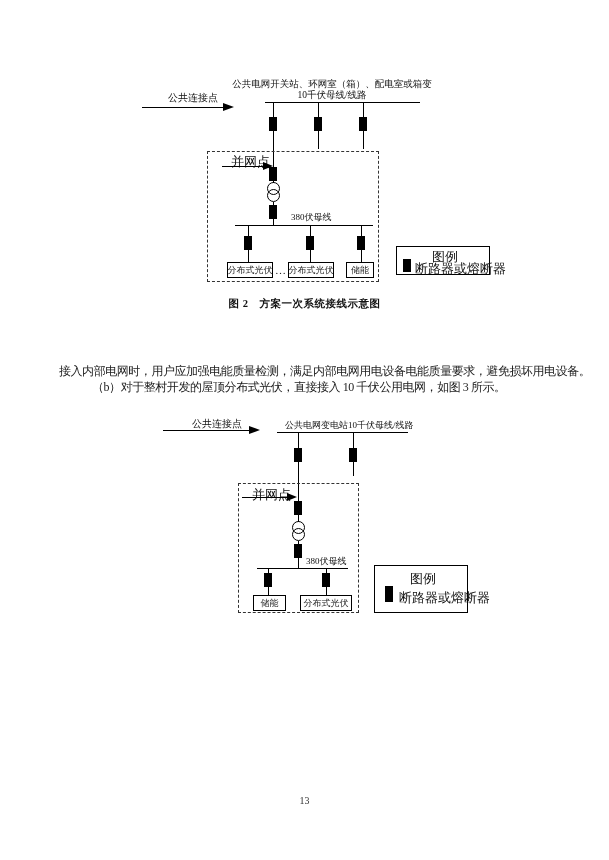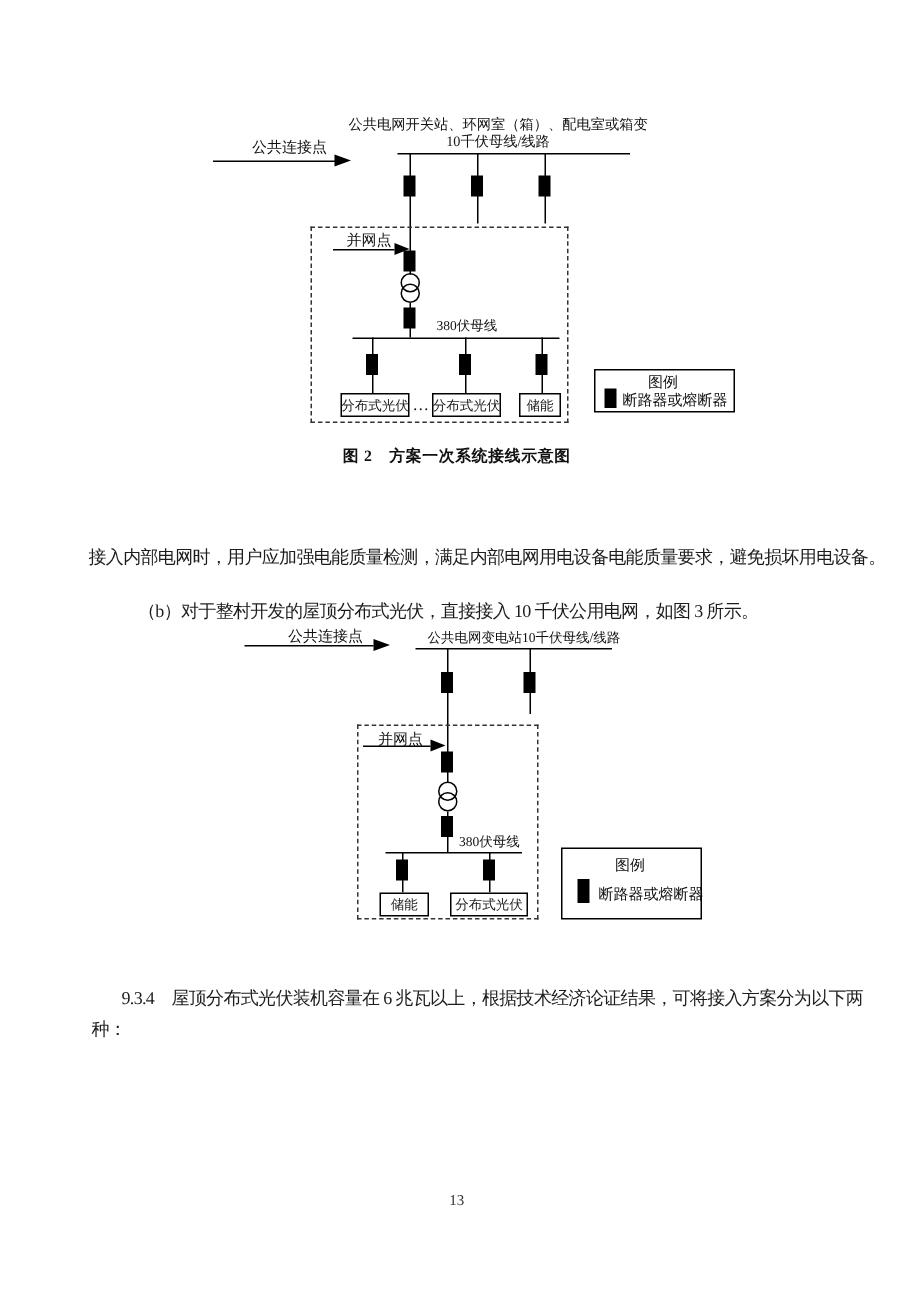--- a/index.html
+++ b/index.html
@@ -5,21 +5,21 @@
   html,body{margin:0;padding:0;background:#fff;}
   body{width:609px;height:860px;font-family:"Liberation Serif","DejaVu Serif",serif;color:#1a1a1a;}
   .page{position:relative;width:609px;height:860px;background:#ffffff;overflow:hidden;}
   .fig{position:absolute;left:0;top:0;width:100%;height:100%;pointer-events:none;}
   .hl{position:absolute;height:1px;background:#000;}
   .vl{position:absolute;width:1px;background:#000;}
   .brk{position:absolute;width:8px;height:14px;background:#000;}
   .circ{position:absolute;width:13px;height:13px;border:1px solid #000;border-radius:50%;box-sizing:border-box;}
   .dashbox{position:absolute;border:1px dashed #333;box-sizing:border-box;}
   .devbox{position:absolute;border:1px solid #000;box-sizing:border-box;display:flex;align-items:center;justify-content:center;font-size:9px;white-space:nowrap;background:#fff;}
-  .dlabel{position:absolute;white-space:nowrap;font-size:10px;color:#111;}
+  .dlabel{position:absolute;white-space:nowrap;font-size:13px;color:#111;}
   .ah{position:absolute;width:0;height:0;border-top:4px solid transparent;border-bottom:4px solid transparent;border-left:11px solid #000;}
   .ttl{position:absolute;text-align:center;font-size:9.5px;line-height:11px;white-space:nowrap;color:#111;}
   .legendbox{position:absolute;border:1px solid #000;box-sizing:border-box;background:#fff;}
   .caption{position:absolute;left:0;width:100%;text-align:center;font-weight:bold;font-size:10.5px;letter-spacing:.5px;color:#111;}
   .parablock{position:absolute;left:59px;width:500px;}
   .bodyline{font-size:12px;line-height:20.8px;letter-spacing:-.45px;white-space:nowrap;color:#1c1c1c;}
   .pagenum{position:absolute;left:0;top:795px;width:100%;text-align:center;font-size:10px;color:#333;}
   .ell{position:absolute;font-size:11px;color:#111;}
 </style>
 </head>
@@ -76,21 +76,21 @@
     <div class="legendbox" style="left:396px;top:246px;width:94px;height:29px"></div>
     <div class="dlabel" style="left:432px;top:248px">图例</div>
     <div class="brk" style="left:403px;top:259px;height:13px"></div>
     <div class="dlabel" style="left:415px;top:260px">断路器或熔断器</div>
   </div>
   <div class="caption" style="top:297px">图 2　方案一次系统接线示意图</div>
 
   <div class="parablock" style="top:361px">
     <div class="bodyline">接入内部电网时，用户应加强电能质量检测，满足内部电网用电设备电能质量要求，避免损坏用电设备。</div>
   </div>
-  <div class="parablock" style="top:397px">
+  <div class="parablock" style="top:377px">
     <div class="bodyline" style="padding-left:33px">（b）对于整村开发的屋顶分布式光伏，直接接入 10 千伏公用电网，如图 3 所示。</div>
   </div>
 
   <div class="fig">
 
     <div class="dlabel" style="left:192px;top:417px;font-size:10px">公共连接点</div>
     <div class="hl" style="left:163px;top:430px;width:86px"></div>
     <div class="ah" style="left:249px;top:426px"></div>
 
     <div class="dlabel" style="left:285px;top:419px;font-size:9px">公共电网变电站10千伏母线/线路</div>
@@ -123,20 +123,16 @@
 
     <div class="devbox" style="left:253px;top:595px;width:33px;height:16px">储能</div>
     <div class="devbox" style="left:300px;top:595px;width:52px;height:16px">分布式光伏</div>
 
     <div class="legendbox" style="left:374px;top:565px;width:94px;height:48px"></div>
     <div class="dlabel" style="left:410px;top:570px">图例</div>
     <div class="brk" style="left:385px;top:586px;height:16px"></div>
     <div class="dlabel" style="left:399px;top:589px">断路器或熔断器</div>
   </div>
 
-  <div class="parablock" style="top:655px">
-    <div class="bodyline" style="padding-left:22px">9.3.4　屋顶分布式光伏装机容量在 6 兆瓦以上，根据技术经济论证结果，可将接入方案分为以下两</div>
-    <div class="bodyline" style="padding-left:2px">种：</div>
-  </div>
 
   <div class="pagenum">13</div>
 
 </div>
 
 </body></html>

